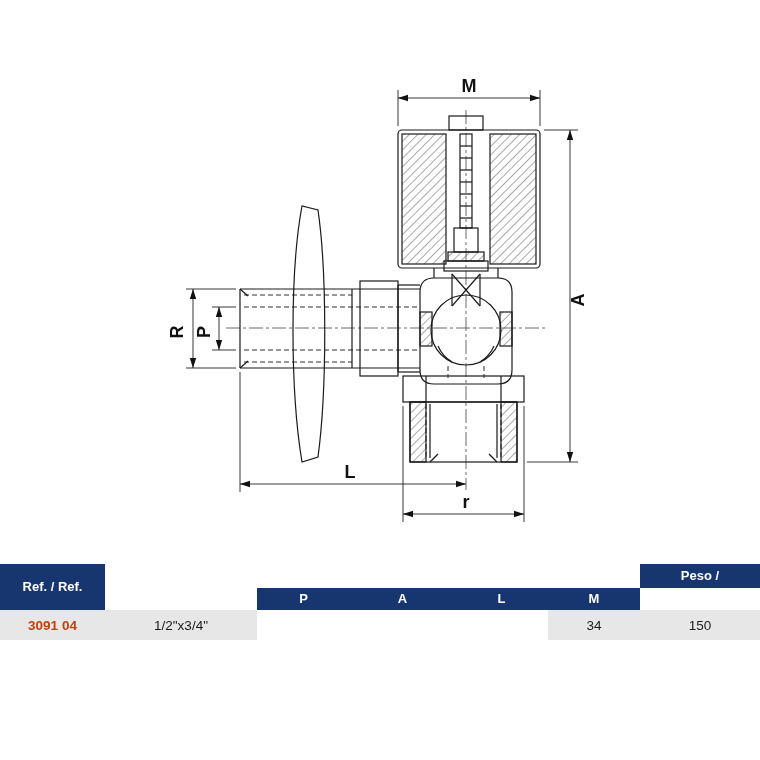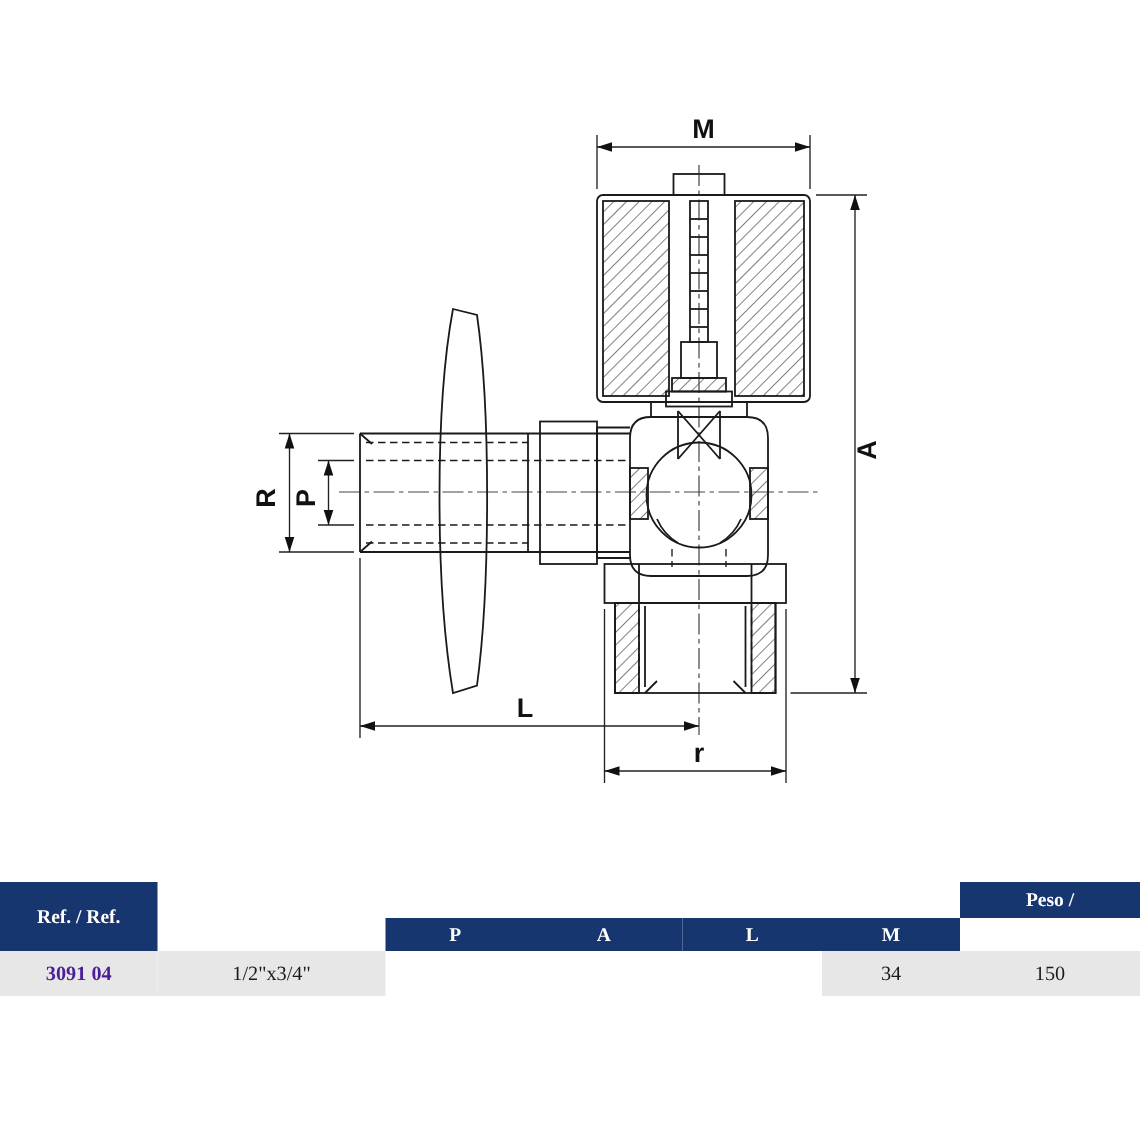--- a/index.html
+++ b/index.html
@@ -3,37 +3,37 @@
 <meta charset="utf-8">
 <style>
   html,body { margin:0; padding:0; background:#ffffff; }
   .page {
     position:relative; width:760px; height:760px; background:#ffffff;
     font-family:"Liberation Sans", sans-serif; overflow:hidden;
   }
   .drawing-area { position:absolute; left:0; top:0; width:760px; height:570px; }
   svg text { font-family:"Liberation Sans", sans-serif; }
 
-  .spec-table { position:absolute; left:0; top:588px; width:686px;font-family:Liberation Serif, serif; }
+  .spec-table { position:absolute; left:0; top:564px; width:686px; }
   .t-grid {
     display:grid;
     grid-template-columns:105px 152px 93px 105px 93px 92px 120px;
     grid-template-rows:24px 22px 30px;
     width:760px;
   }
   .hcell {
     background:#17356e; color:#ffffff; font-size:13px; font-weight:bold;
     display:flex; align-items:center; justify-content:center; text-align:center;
     line-height:1.1;
   }
   .dcell {
     background:#e7e7e7; color:#1a1a1a; font-size:13.5px;
     display:flex; align-items:center; justify-content:center; text-align:center;
   }
-  .dcell.ref { font-weight:bold; color:#4c1d95; }
+  .dcell.ref { font-weight:bold; color:#c2410c; }
 </style>
 </head>
 <body>
 
 <div class="page">
 
   <div class="drawing-area">
     <svg width="760" height="570" viewBox="0 0 760 570">
       <defs>
         <pattern id="hatch" patternUnits="userSpaceOnUse" width="6" height="6" patternTransform="rotate(45)">

